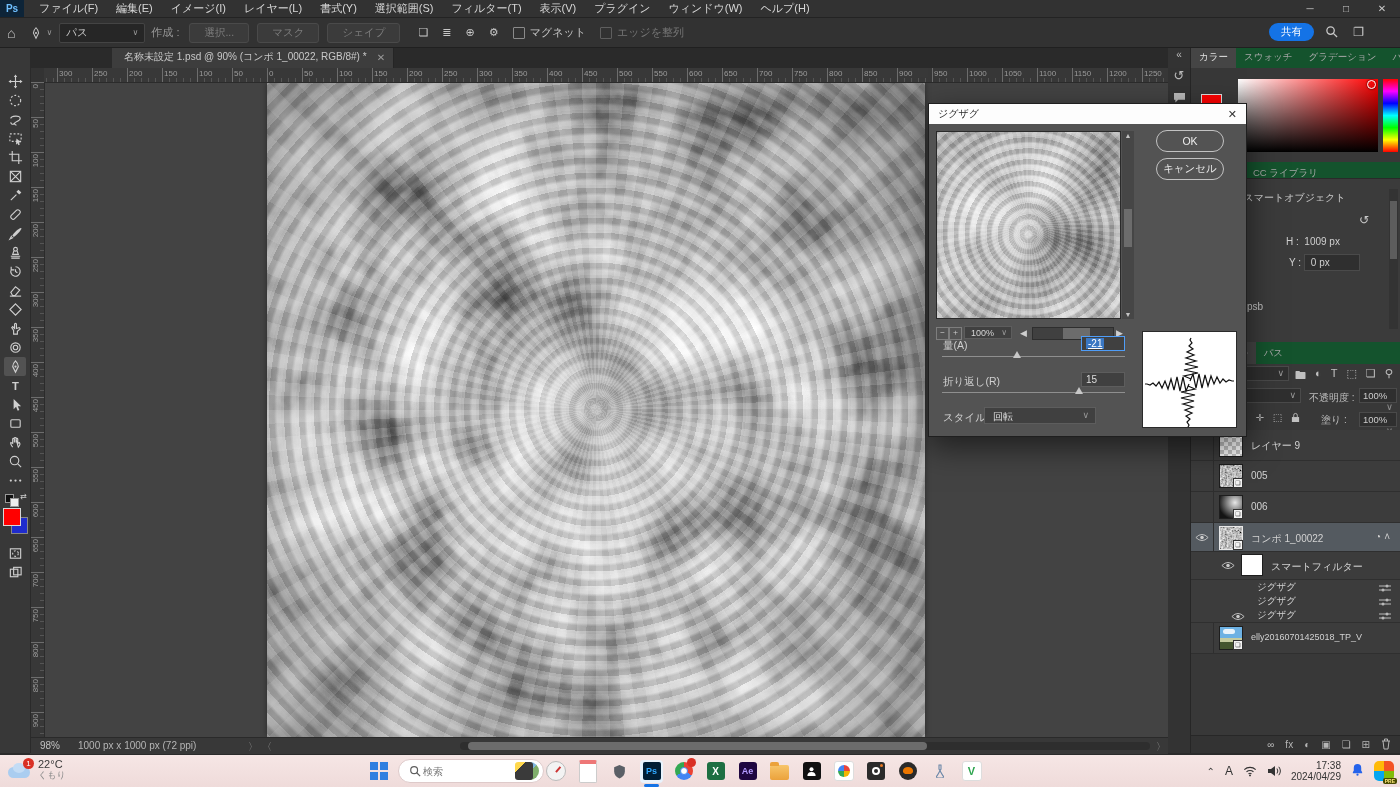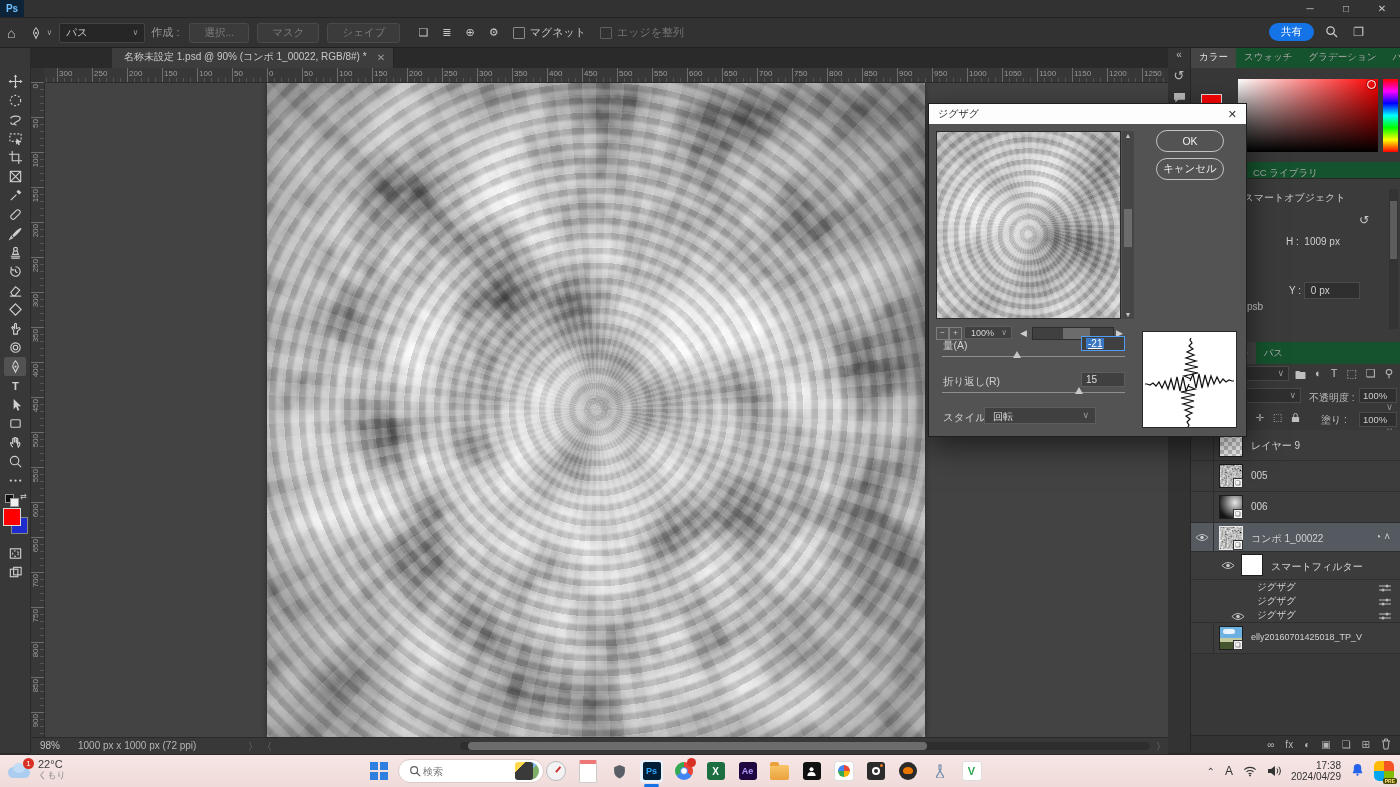--- a/index.html
+++ b/index.html
@@ -82,21 +82,21 @@
   .colorfield{position:absolute;left:47px;top:33px;width:140px;height:73px;background:linear-gradient(to bottom,rgba(0,0,0,0),#000),linear-gradient(to right,#fff,#f00);}
   .colormark{position:absolute;left:176px;top:34px;width:7px;height:7px;border:1.5px solid #fff;border-radius:50%;box-shadow:0 0 2px #000;}
   .huebar{position:absolute;left:192px;top:33px;width:15px;height:73px;background:linear-gradient(#f00,#f0f,#00f,#0ff,#0f0,#ff0,#f00);}
   .pc-fg{position:absolute;left:10px;top:48px;width:19px;height:19px;background:#ff0000;border:1px solid #ddd;z-index:2;}
   .pc-bg{position:absolute;left:23px;top:61px;width:16px;height:16px;background:#1f2ccd;border:1px solid #888;}
   .props{position:absolute;left:0;top:132px;width:210px;height:164px;background:#3b3b3b;border-top:1px solid #2a2a2a;}
   .props .hdr{position:absolute;left:12px;top:12px;color:#c9c9c9;}
   .props .reset{position:absolute;left:168px;top:34px;color:#c9c9c9;font-size:12px;}
   .props .row1{position:absolute;left:95px;top:57px;}
   .props .row2{position:absolute;left:98px;top:75px;}
-  .pfield{display:inline-block;background:#2f2f2f;border:1px solid #4a4a4a;padding:2px 6px;min-width:42px;margin-top:28px;}
+  .pfield{display:inline-block;background:#2f2f2f;border:1px solid #4a4a4a;padding:2px 6px;min-width:42px;}
   .props .fname{position:absolute;left:42px;top:122px;color:#c4c4c4;}
   .pscroll{position:absolute;right:3px;top:10px;width:9px;height:140px;background:#333;}
   .pscroll .thumb{position:absolute;left:1px;top:12px;width:7px;height:58px;background:#5d5d5d;}
   .chtabs{top:296px;}
   .lrow1{position:absolute;left:0;top:318px;width:210px;height:22px;}
   .lrow1 .icons{position:absolute;left:104px;top:3px;display:flex;gap:9px;color:#c0c0c0;font-size:11px;}
   .lrow1 .dd{position:absolute;left:6px;top:2px;width:92px;height:15px;background:#2f2f2f;border:1px solid #4a4a4a;color:#9a9a9a;font-size:9px;text-align:right;padding:1px 4px 0 0;box-sizing:border-box;}
   .lrow2{position:absolute;left:0;top:342px;width:210px;height:20px;}
   .lrow2 .dd{position:absolute;left:6px;top:0;width:104px;height:15px;background:#2f2f2f;border:1px solid #4a4a4a;color:#9a9a9a;font-size:9px;text-align:right;padding:1px 4px 0 0;box-sizing:border-box;}
   .opq-lab{position:absolute;left:118px;top:3px;color:#bdbdbd;}
@@ -282,20 +282,33 @@
     <symbol id="i-flask" viewBox="0 0 12 14">
         <path d="M4.5 1h3M5 1v4l3.8 6.5A1.4 1.4 0 017.6 14H4.4A1.4 1.4 0 013.2 11.5L7 5V1" fill="none" stroke="currentColor" stroke-width="1.1"></path>
       </symbol>
   </defs>
 </svg>
 
 <div id="app">
 
   <div class="menubar">
     <div class="ps-logo">Ps</div>
+    <div data-list="menu_bar.items">
+        <span>ファイル(F)</span>
+        <span>編集(E)</span>
+        <span>イメージ(I)</span>
+        <span>レイヤー(L)</span>
+        <span>書式(Y)</span>
+        <span>選択範囲(S)</span>
+        <span>フィルター(T)</span>
+        <span>表示(V)</span>
+        <span>プラグイン</span>
+        <span>ウィンドウ(W)</span>
+        <span>ヘルプ(H)</span>
+      </div>
     <div class="wincontrols">
       <span>─</span>
       <span>□</span>
       <span>✕</span>
     </div>
   </div>
 
   <div class="optionsbar">
     <span class="ob-i" style="font-size:14px">⌂</span>
     <span class="ob-i">

